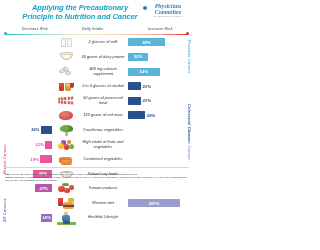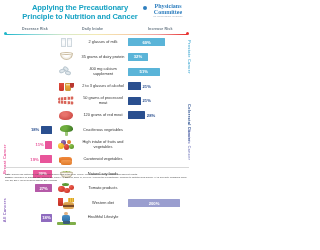--- a/index.html
+++ b/index.html
@@ -6,20 +6,21 @@
   html, body {
     width: 193px; height: 250px;
     background: #ffffff;
     font-family: "Liberation Sans", sans-serif;
     overflow: hidden;
   }
   #page {
     position: relative;
     width: 193px; height: 184px;
     background: #ffffff;
+    font-style: italic;
   }
 
   
   .header {
     position: relative;
     height: 27px;
     padding: 3px 2px 0 2px;
   }
   .title {
     position: absolute;

